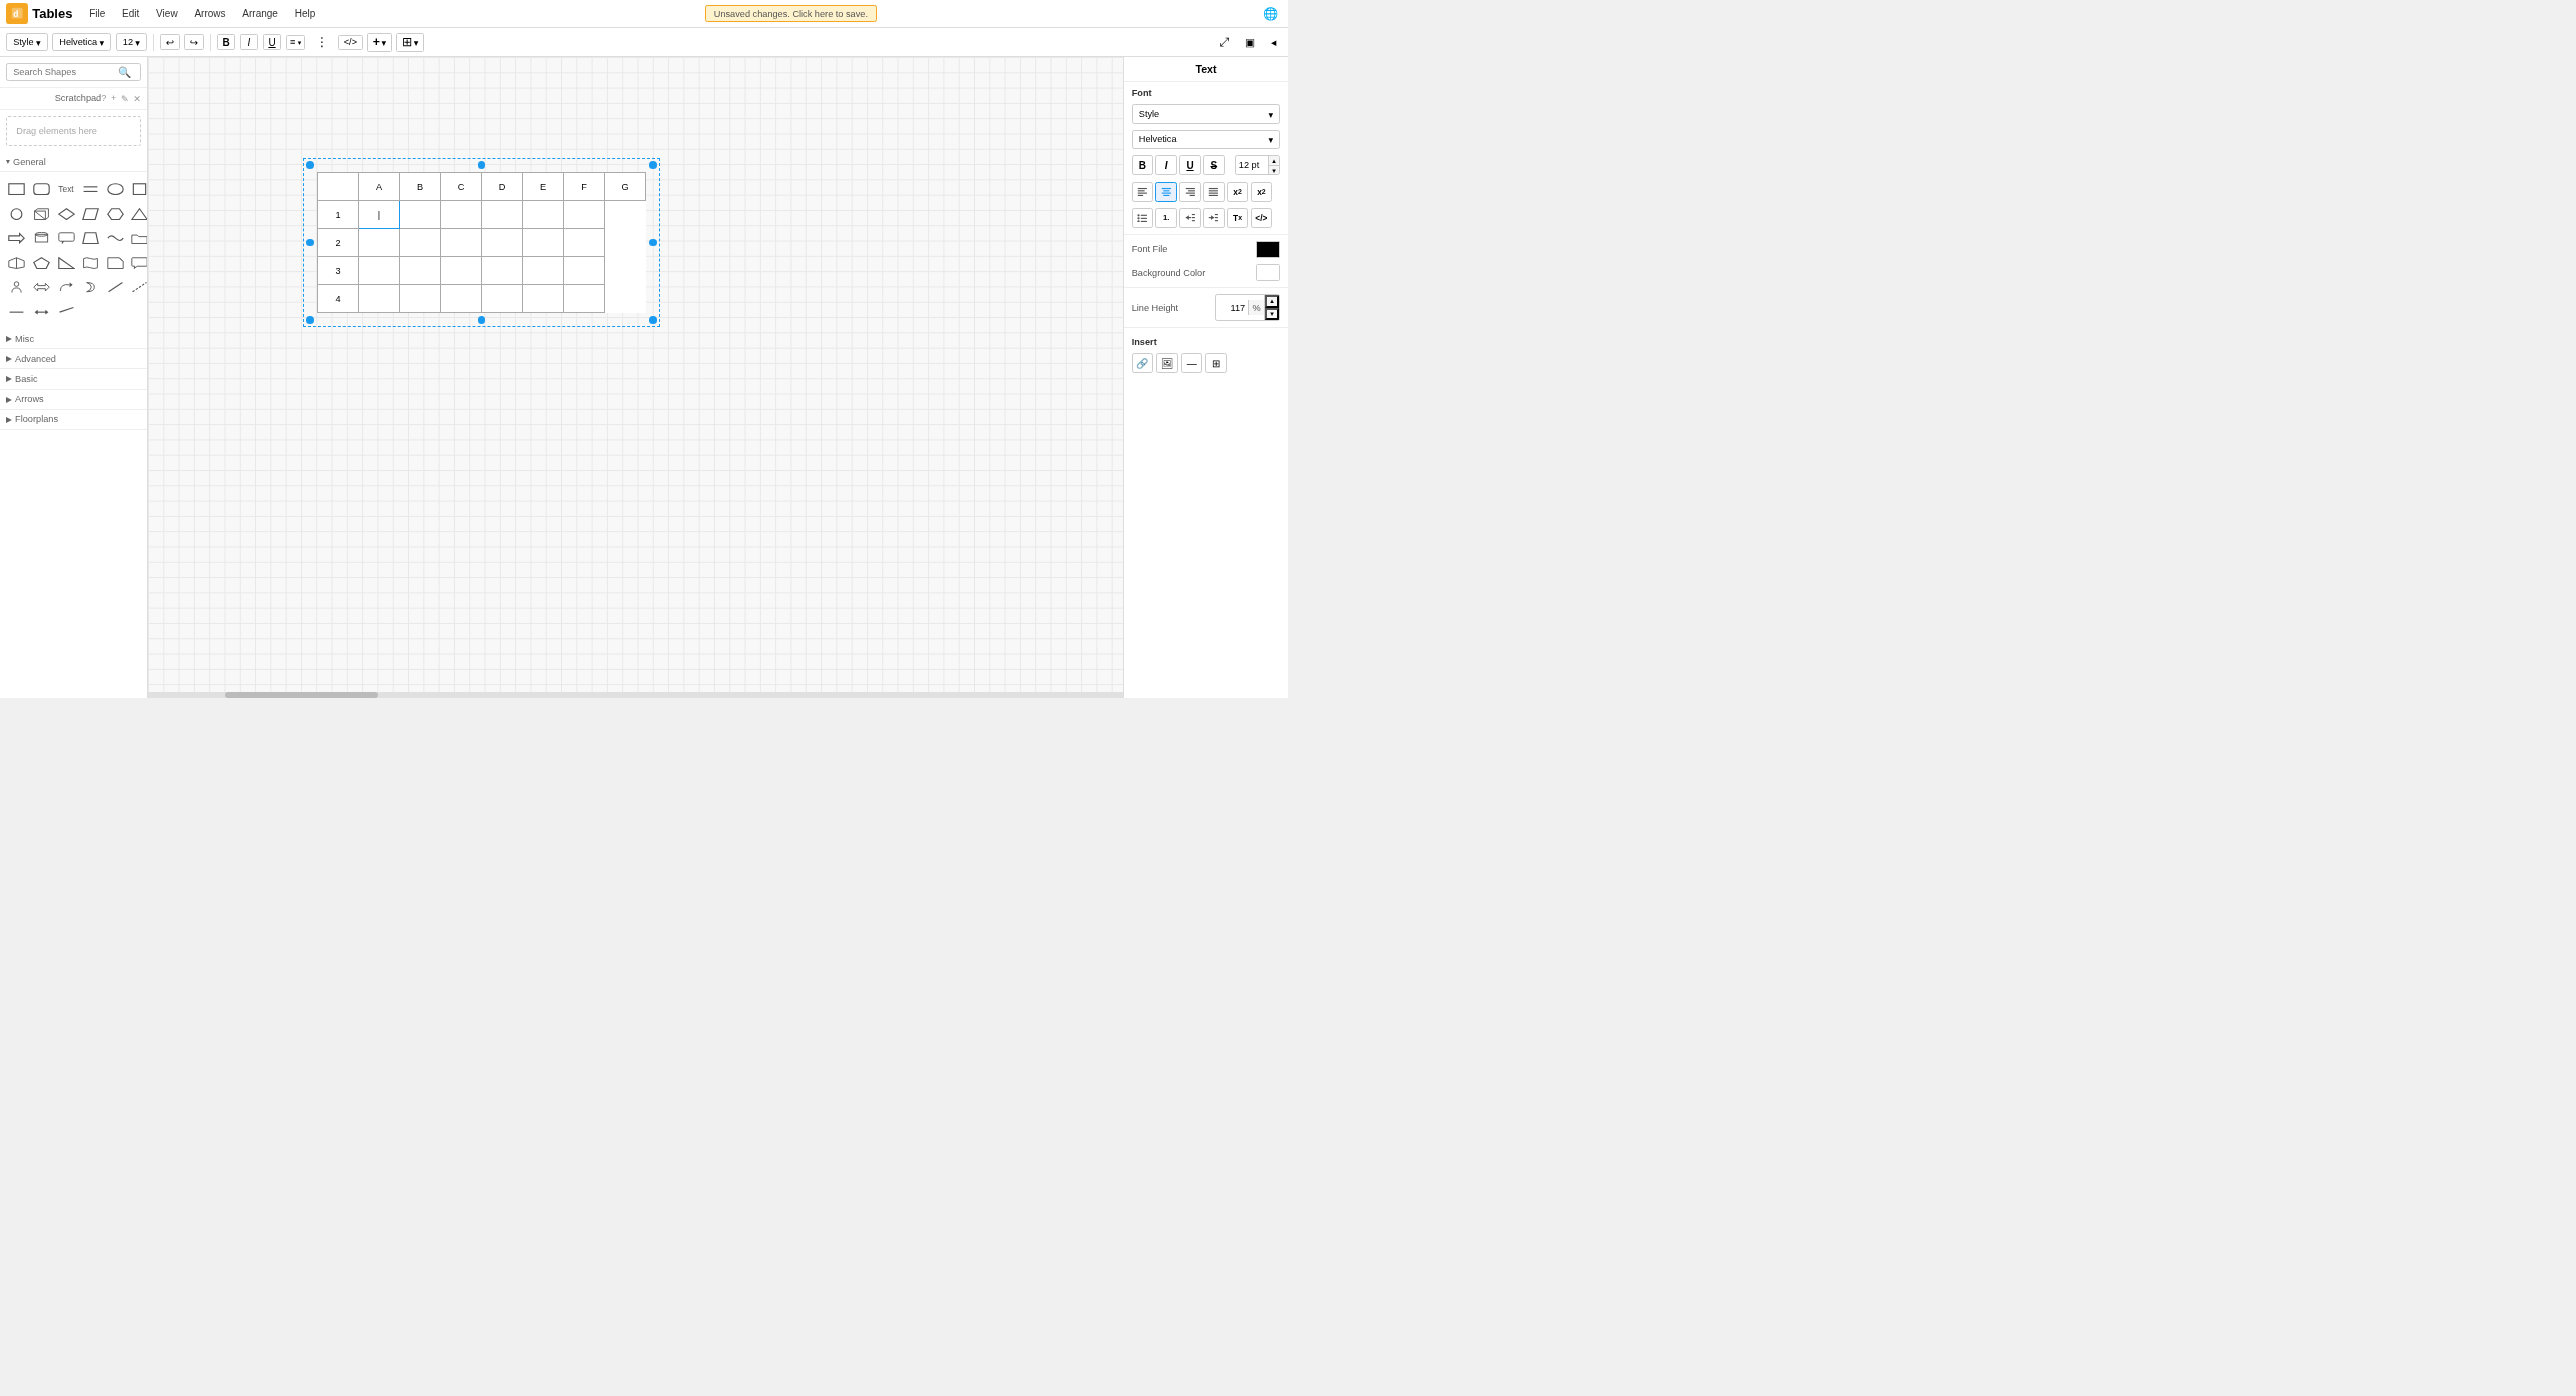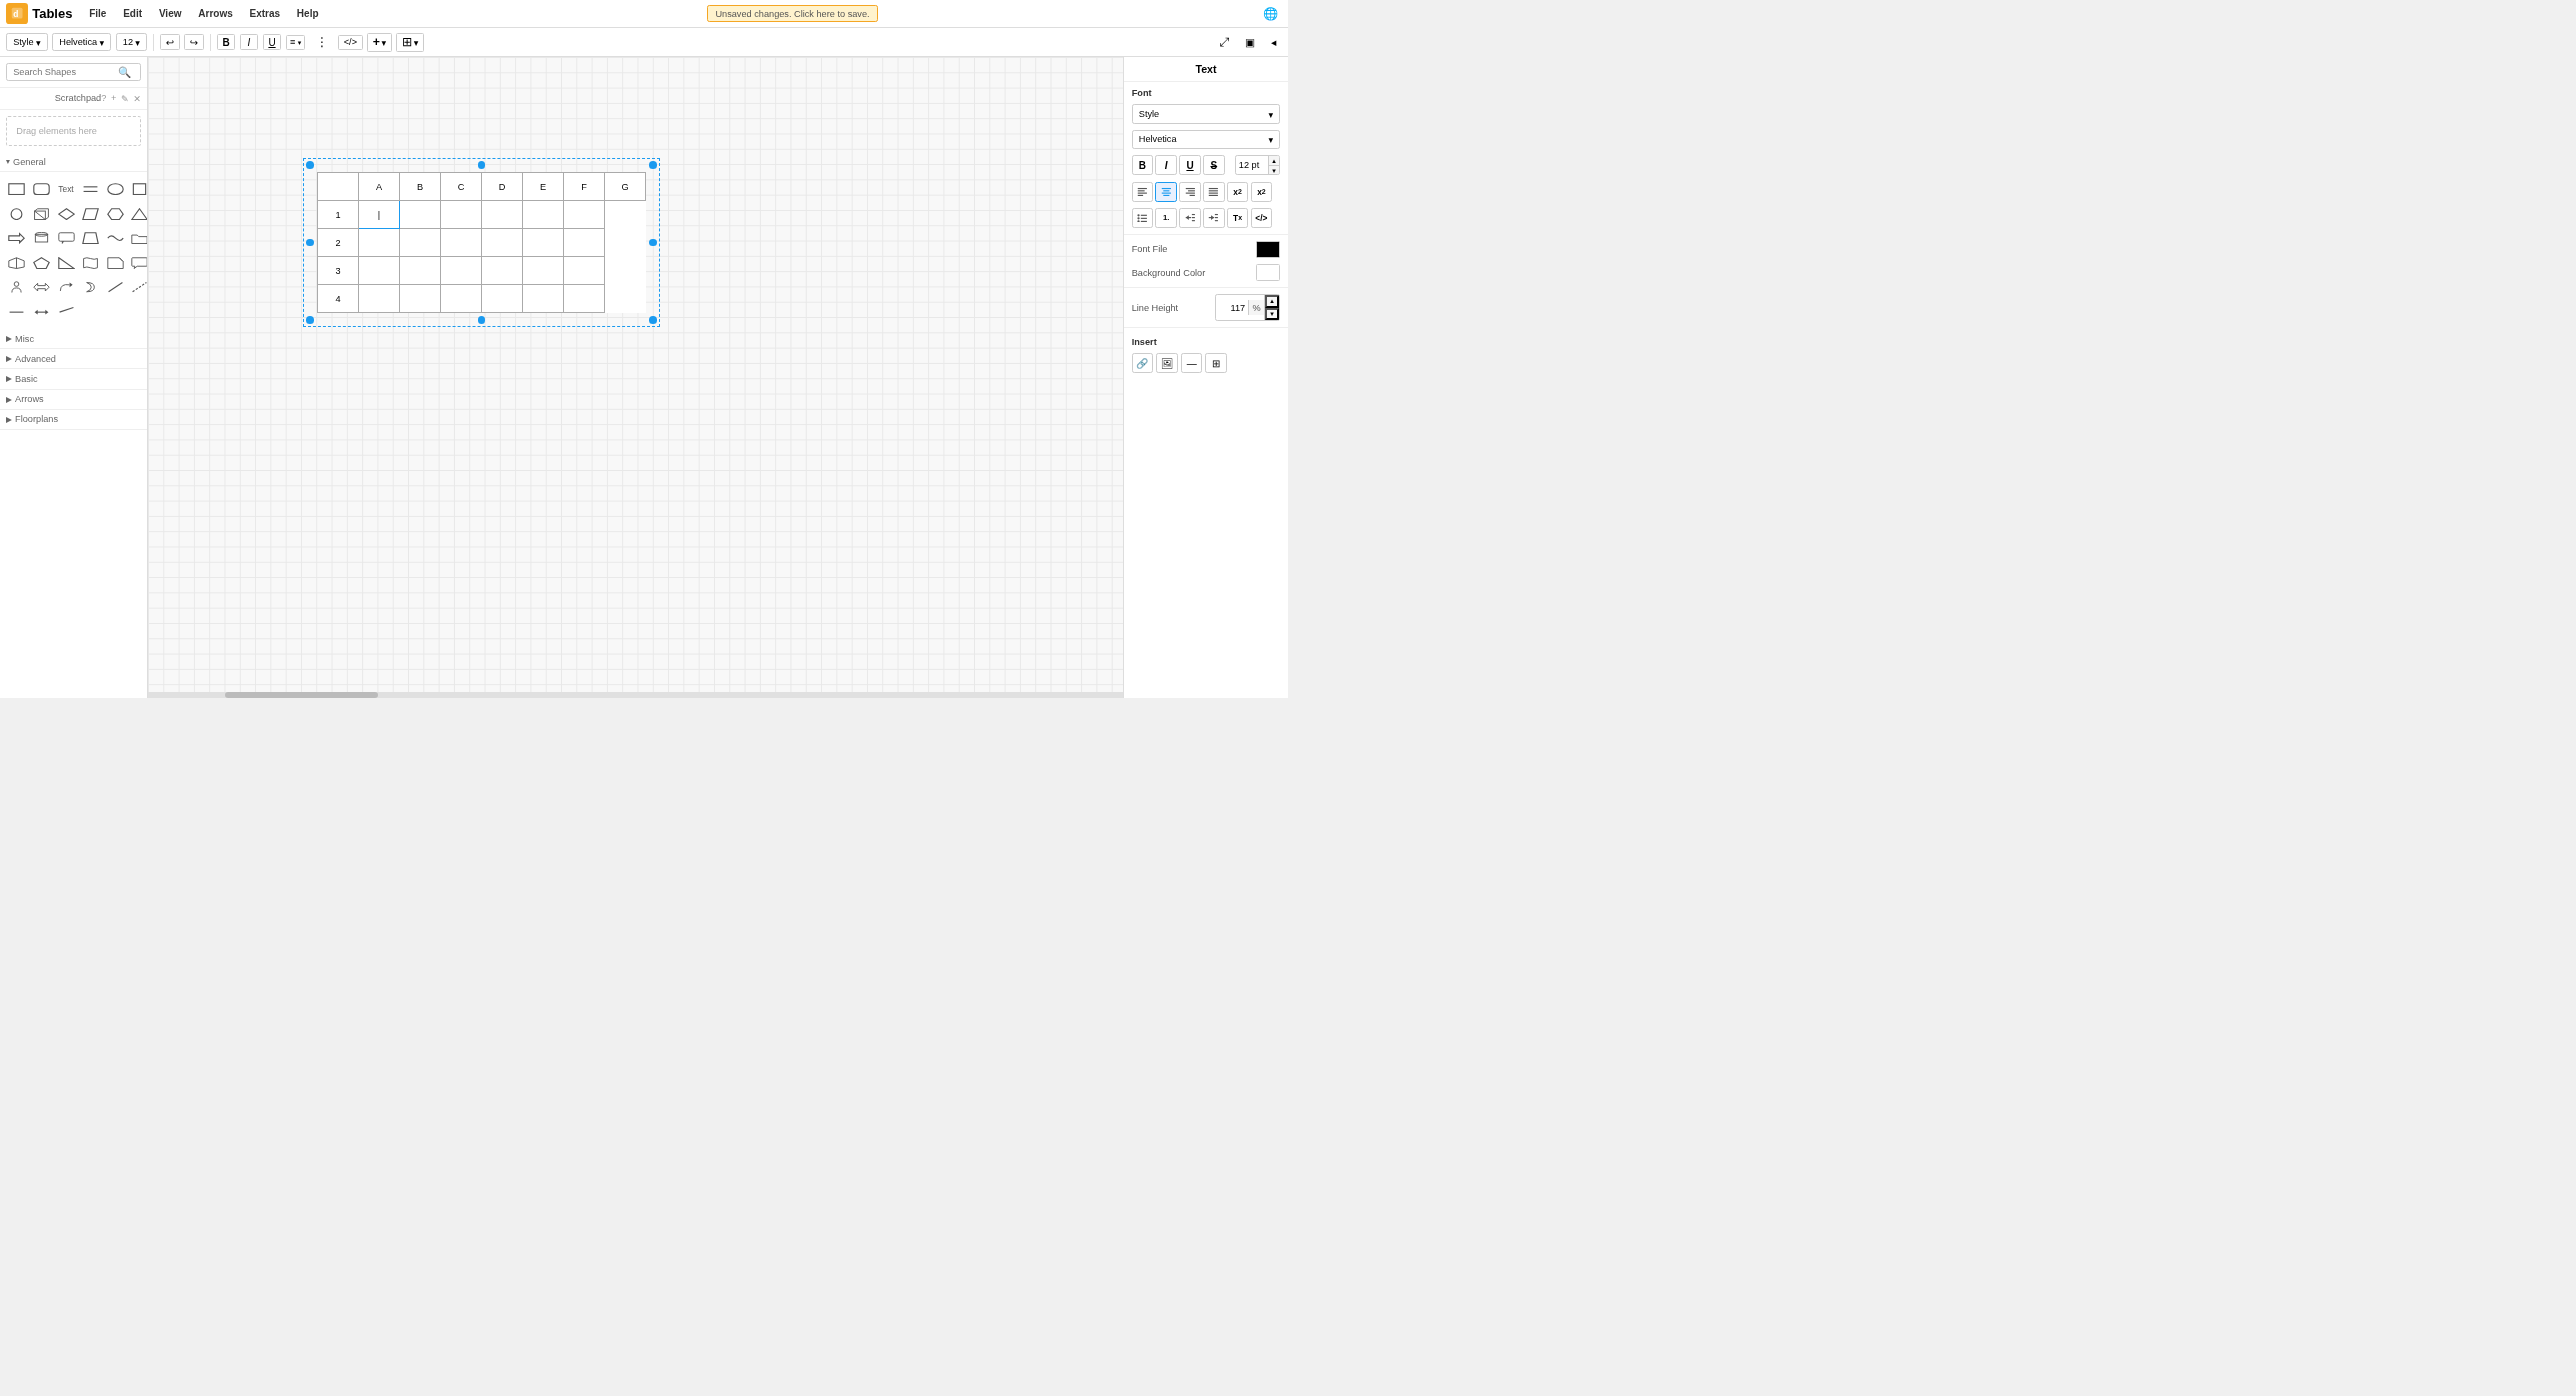--- a/index.html
+++ b/index.html
@@ -3,21 +3,21 @@
   <meta charset="utf-8">
   <style>
     * { box-sizing: border-box; margin: 0; padding: 0; }
     body { font-family: Helvetica, Arial, sans-serif; font-size: 10px; background: #f0f0f0; overflow: hidden; width: 1288px; height: 698px; }
 
     
     #topbar { display: flex; align-items: center; height: 28px; background: #fff; border-bottom: 0.8px solid #ddd; padding: 0 6.1px; gap: 4.6px; }
     #app-icon { width: 21.5px; height: 21.5px; background: #f5a623; border-radius: 3.1px; display: flex; align-items: center; justify-content: center; }
     #app-icon svg { fill: #fff; }
     #app-title { font-weight: bold; font-size: 13px; margin-right: 6.1px; }
-    .menu-item { padding: 3.1px 6.1px; font-size: 10px; cursor: pointer; color: #333; font-weight: bold; }
+    .menu-item { padding: 3.1px 6.1px; font-size: 10px; cursor: pointer; color: #333; }
     #unsaved-banner { background: #fff3cd; border: 0.8px solid #f5a623; color: #555; padding: 2.3px 7.7px; border-radius: 2.3px; font-size: 9.2px; margin-left: auto; cursor: pointer; }
 
     
     #toolbar { display: flex; align-items: center; height: 29px; background: #fff; border-bottom: 0.8px solid #ddd; padding: 0 6.1px; gap: 4.6px; }
     .tb-btn { padding: 2.3px 6.1px; border: 0.8px solid #ccc; background: #fff; border-radius: 2.3px; font-size: 9.2px; cursor: pointer; display: flex; align-items: center; gap: 2.3px; }
     .tb-sep { width: 0.8px; height: 17px; background: #ddd; margin: 0 1.5px; }
     .tb-icon-btn { padding: 2.3px 4.6px; border: 0.8px solid transparent; background: #fff; border-radius: 2.3px; cursor: pointer; font-size: 10.7px; }
 
     
     #main { display: flex; height: calc(698px - 57px); }
@@ -115,21 +115,21 @@
     <svg width="12.3" height="12.3" viewBox="0 0 16 16" style="font-size:13px">
         <rect x="1" y="1" width="14" height="14" rx="2" fill="#fff" opacity="0.3"></rect>
         <text x="3" y="13" font-size="11" fill="#fff" font-weight="bold">d</text>
       </svg>
   </div>
   <span id="app-title">Tables</span>
   <span class="menu-item">File</span>
   <span class="menu-item">Edit</span>
   <span class="menu-item">View</span>
   <span class="menu-item">Arrows</span>
-  <span class="menu-item">Extras</span>
+  <span class="menu-item">Arrange</span>
   <span class="menu-item">Help</span>
   <div id="unsaved-banner">Unsaved changes. Click here to save.</div>
   <span class="topbar-right-icon">🌐</span>
 </div>
 
 <div id="toolbar">
   <button class="tb-btn">
     <span>Style</span>
     <span>▾</span>
   </button>

